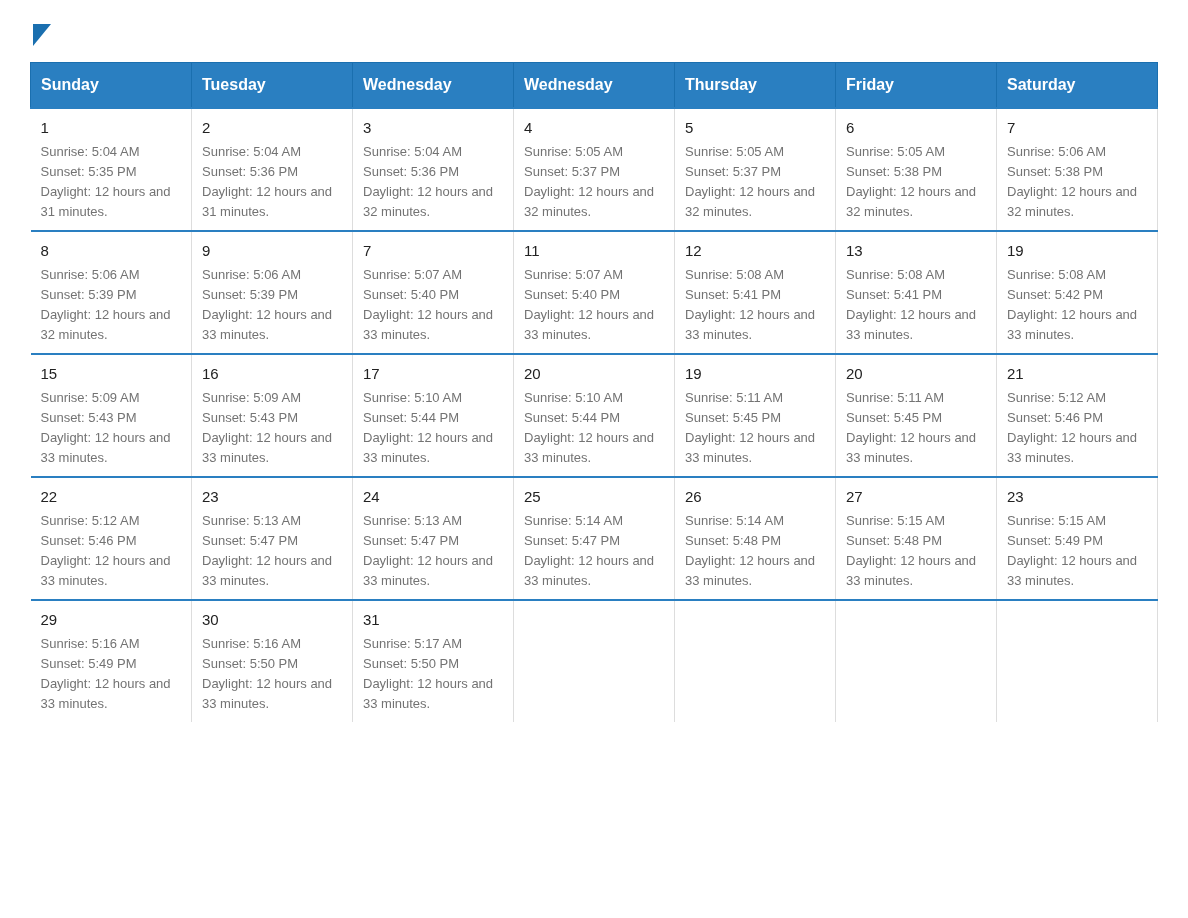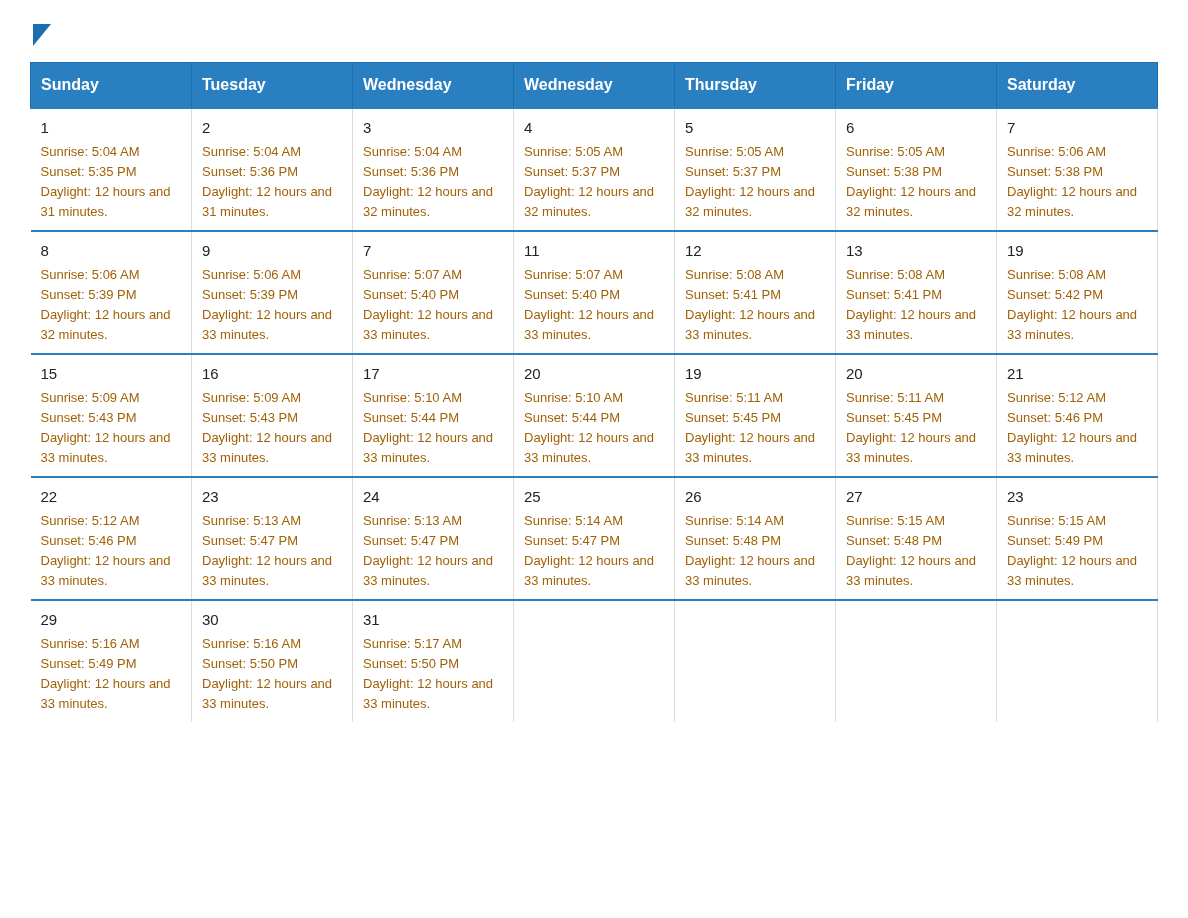--- a/index.html
+++ b/index.html
@@ -96,21 +96,21 @@
       border-left: none;
     }
     .day-num {
       font-size: 15px;
       font-weight: normal;
       display: block;
       margin-bottom: 2px;
     }
     .day-info {
       font-size: 13px;
-      color: #a16207;
+      color: #737373;
       line-height: 1.55;
     }
     .empty-cell {
       background: #fff;
     }
   </style>
 </head>
 <body>
 
 <div class="header">

